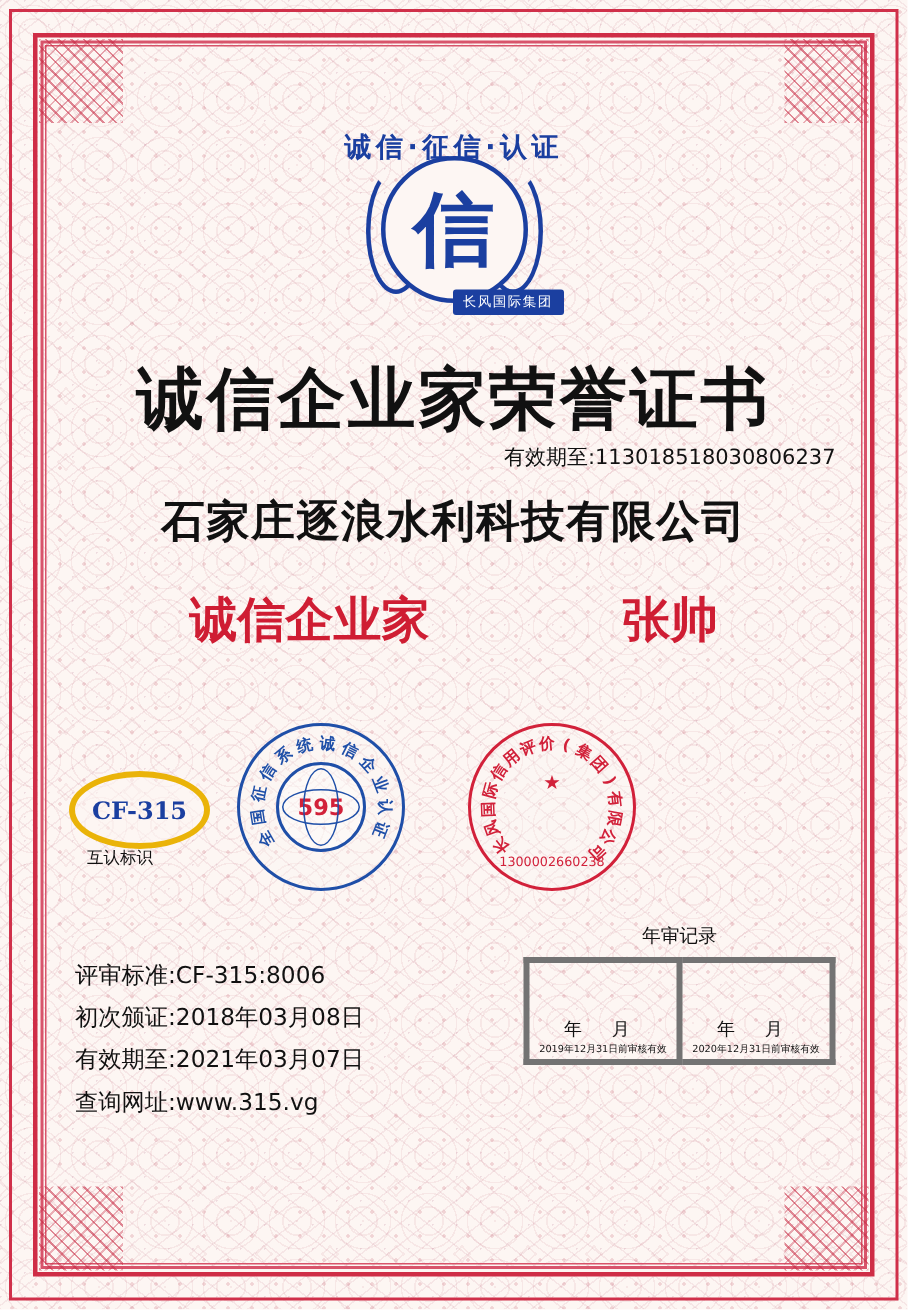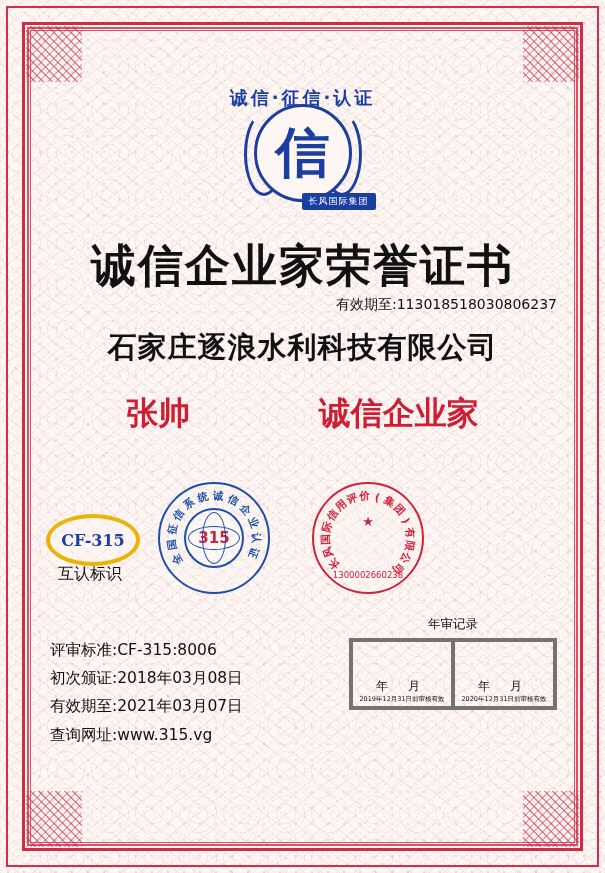--- a/index.html
+++ b/index.html
@@ -197,21 +197,21 @@
     color: #1b3fa0;
     font-weight: bold;
     font-size: 16px;
     font-family: "DejaVu Serif", serif;
     background: rgba(253,246,243,0.55);
   }
   .seal-cf-label {
     position: absolute;
     left: 18px; top: 92px;
     width: 64px;
-    font-size: 16px;
+    font-size: 11px;
     color: #111;
     font-family: Liberation Mono, monospace;
   }
   .seal-round {
     position: absolute;
     width: 108px; height: 108px;
     border-radius: 50%;
     border: 2.5px solid #d2213a;
     top: 10px;
     display: flex;
@@ -413,22 +413,22 @@
         <span class="emblem-char">信</span>
       </div>
       <div class="emblem-ribbon">长风国际集团</div>
     </div>
 
     <div class="main-title">诚信企业家荣誉证书</div>
     <div class="credit-code">有效期至:113018518030806237</div>
     <div class="company-name">石家庄逐浪水利科技有限公司</div>
 
     <div class="honoree-row">
+      <span>诚信企业家</span>
       <span>张帅</span>
-      <span>诚信企业家</span>
     </div>
 
     <div class="seals">
 
       <div class="seal-cf">
         <span>CF-315</span>
       </div>
       <div class="seal-cf-label">互认标识</div>
 
       <div class="seal-round blue">
@@ -441,21 +441,21 @@
             <span style="transform: translate(-24.687px, -33.9787px) rotate(324deg) translate(-50%, -50%);">系</span>
             <span style="transform: translate(-10.8704px, -40.5689px) rotate(345deg) translate(-50%, -50%);">统</span>
             <span style="transform: translate(4.3902px, -41.7699px) rotate(366deg) translate(-50%, -50%);">诚</span>
             <span style="transform: translate(19.0676px, -37.4223px) rotate(387deg) translate(-50%, -50%);">信</span>
             <span style="transform: translate(31.2121px, -28.1035px) rotate(408deg) translate(-50%, -50%);">企</span>
             <span style="transform: translate(39.2104px, -15.0515px) rotate(429deg) translate(-50%, -50%);">业</span>
             <span style="transform: translate(42px, -1.0287e-14px) rotate(450deg) translate(-50%, -50%);">认</span>
             <span style="transform: translate(39.2104px, 15.0515px) rotate(471deg) translate(-50%, -50%);">证</span>
           </div>
         <div class="globe">
-          <span>315</span>
+          <span>595</span>
         </div>
       </div>
 
       <div class="seal-round red">
         <div class="seal-ring-text">
 
         <span style="transform: translate(-33.5427px, 25.2762px) rotate(233deg) translate(-50%, -50%);">长</span>
             <span style="transform: translate(-39.5909px, 14.0199px) rotate(250.5deg) translate(-50%, -50%);">风</span>
             <span style="transform: translate(-41.9744px, 1.46578px) rotate(268deg) translate(-50%, -50%);">国</span>
             <span style="transform: translate(-40.4725px, -11.224px) rotate(285.5deg) translate(-50%, -50%);">际</span>

